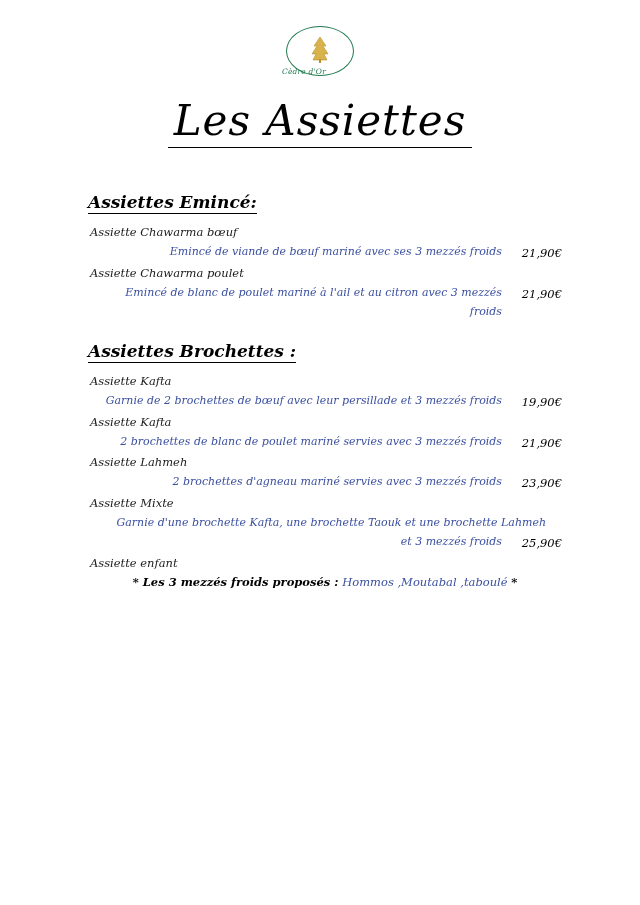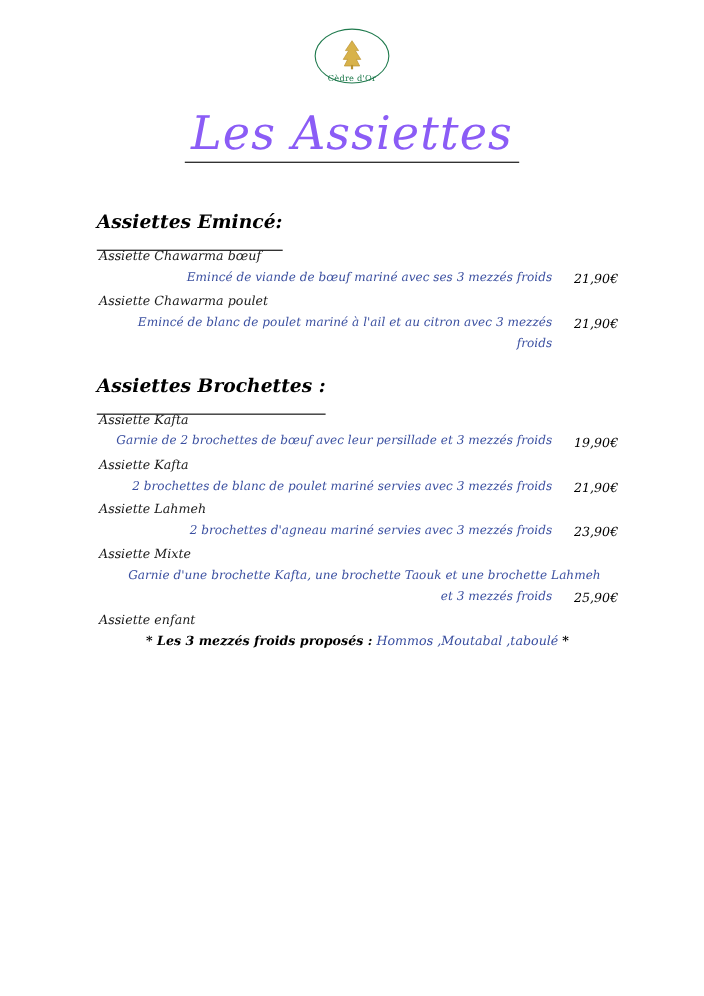--- a/index.html
+++ b/index.html
@@ -51,36 +51,37 @@
     position: absolute;
     top: 9px;
     left: 50%;
     transform: translateX(-50%);
   }
   .logo-text {
     position: absolute;
     bottom: 6px;
     left: 0;
     width: 100%;
-    text-align: center;
-    font-family: "DejaVu Serif", serif;
+    text-align: left;
+    font-family: "DejaVu Serif", serif;
+    font-style: italic;
     font-size: 7.5px;
     color: #1f7a4d;
     letter-spacing: 0.2px;
   }
 
   
   .title {
     margin-top: 14px;
     text-align: center;
     font-family: "DejaVu Serif", serif;
     font-style: italic;
     font-weight: normal;
     font-size: 42px;
-    color: #8b5cf6;
+    color: #000000;
     letter-spacing: 1px;
   }
   .title-inner {
     display: inline-block;
     border-bottom: 1.5px solid #000;
     padding: 0 6px 2px 6px;
     line-height: 1.15;
   }
 
   
@@ -90,21 +91,21 @@
   .section-head {
     font-family: "DejaVu Serif", serif;
     font-style: italic;
     font-weight: bold;
     font-size: 17px;
     color: #000;
     margin: 0 0 12px 0;
   }
   .section-head span.u {
     border-bottom: 1.3px solid #000;
-    padding-bottom: 15px;
+    padding-bottom: 1px;
   }
   .section-2 {
     margin-top: 20px;
   }
 
   .item {
     margin-bottom: 2px;
   }
   .item-name {
     font-family: "DejaVu Serif", serif;

